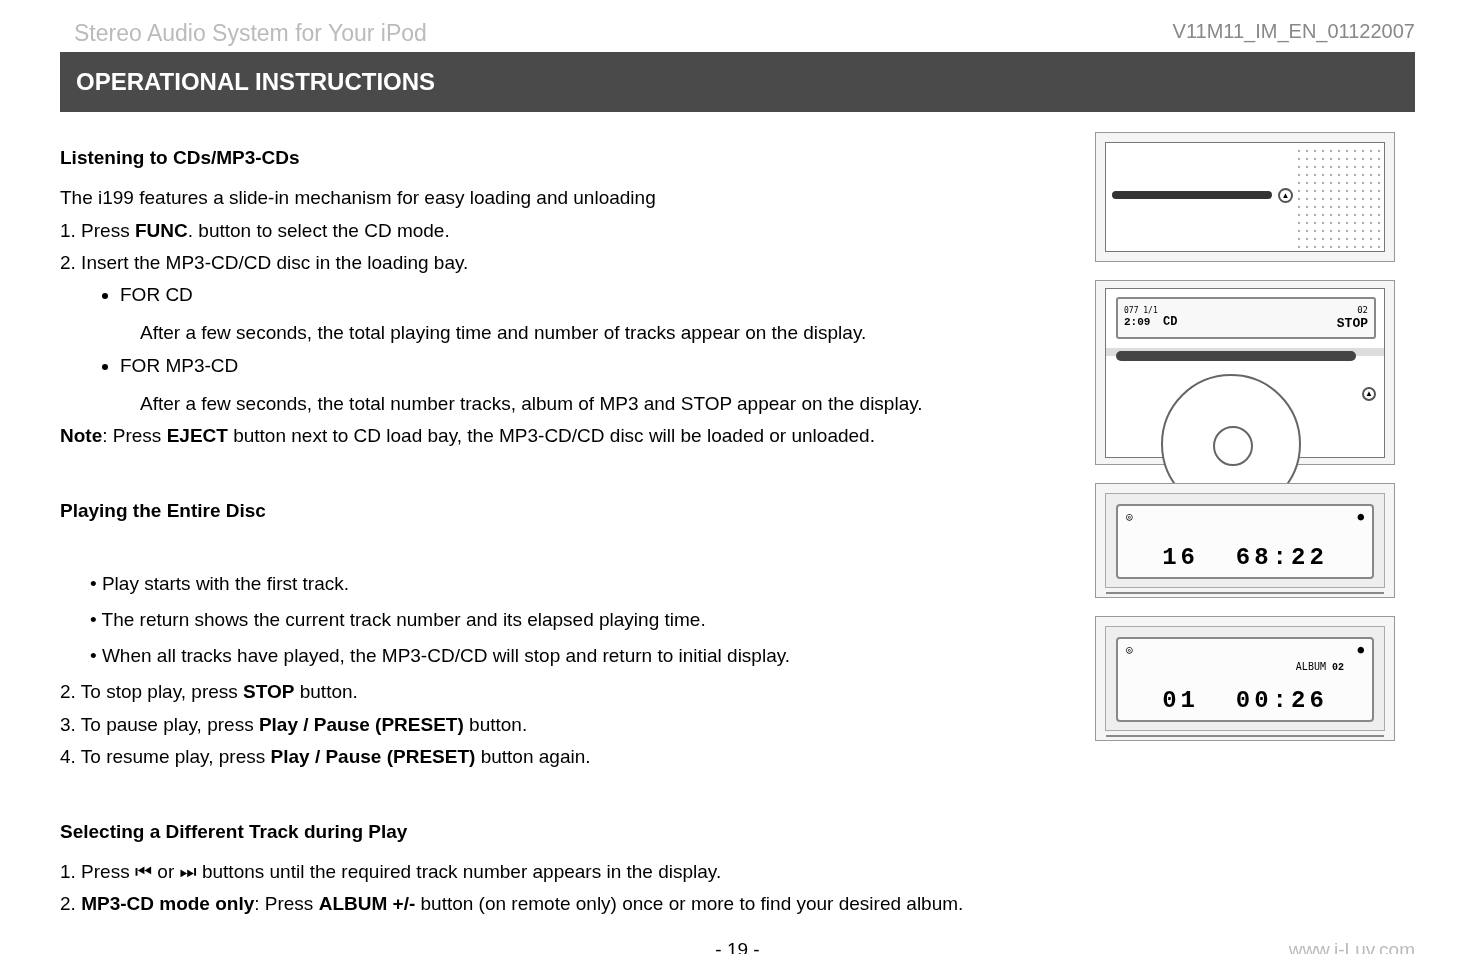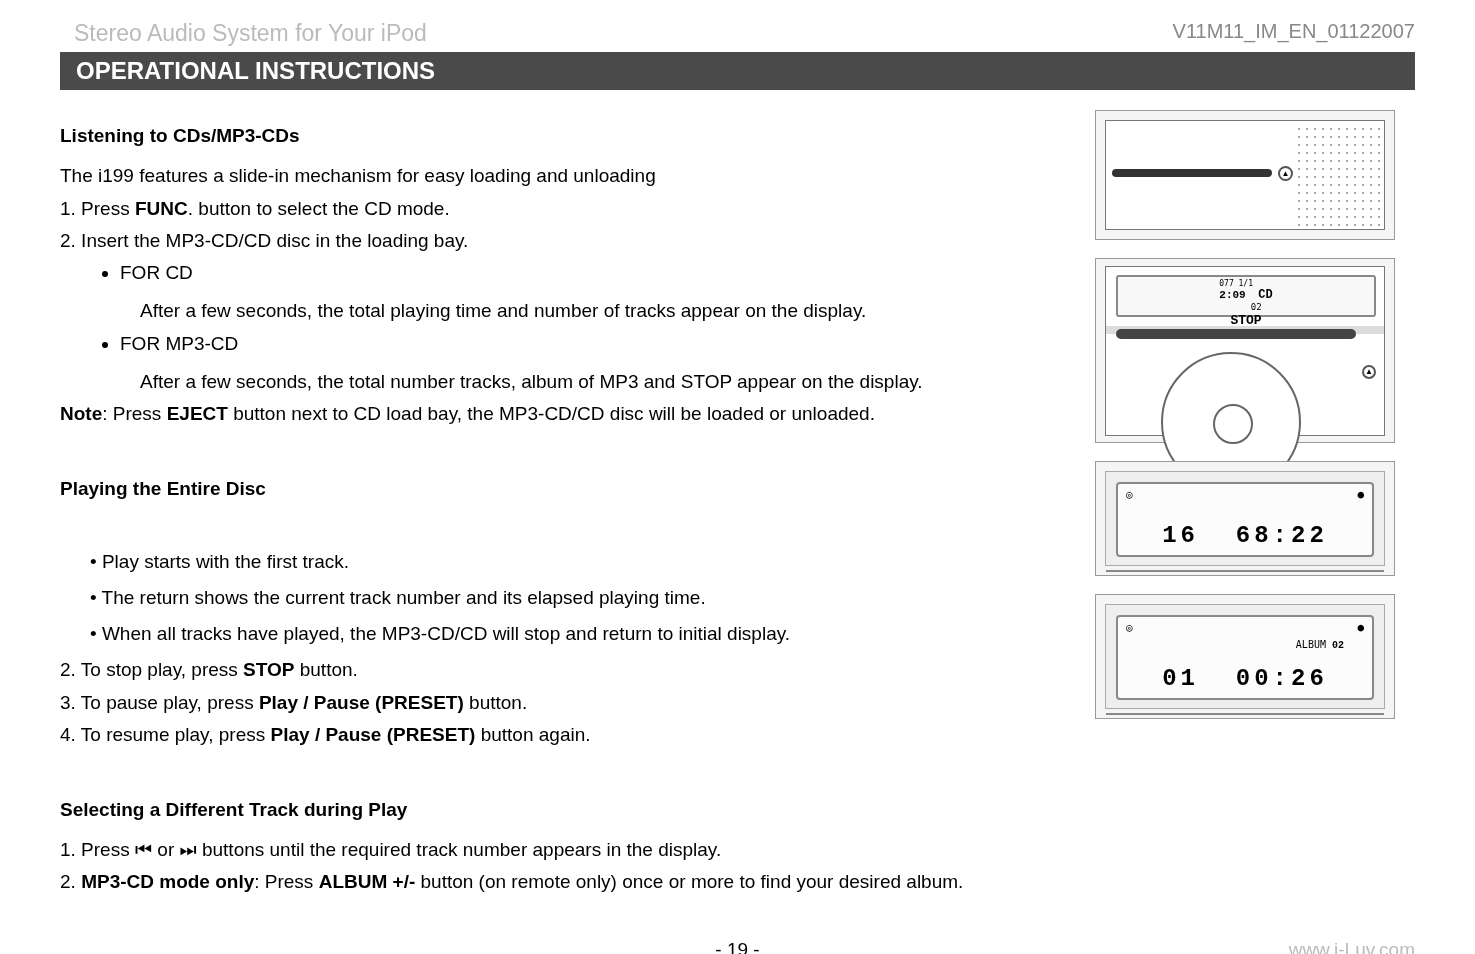--- a/index.html
+++ b/index.html
@@ -27,21 +27,21 @@
     }
     .header-right {
       color: #888;
       font-size: 20px;
     }
     .section-bar {
       background: #4a4a4a;
       color: #fff;
       font-weight: bold;
       font-size: 24px;
-      padding: 5px 16px;
+      padding: 16px 16px;
       margin-bottom: 20px;
     }
     .content-area {
       display: flex;
       gap: 46px;
     }
     .left-col {
       flex: 1;
       font-size: 19px;
       line-height: 1.7;
@@ -168,21 +168,20 @@
       height: 42px;
       border: 2px solid #888;
       border-radius: 3px;
       background: #f8f8f8;
       font-family: monospace;
       font-size: 11px;
       padding: 2px 6px;
       display: flex;
       justify-content: space-between;
       align-items: center;
-      flex-direction: column;
     }
     .d2-lcd-right {
       font-size: 13px;
       text-align: right;
     }
     .d2-disc {
       position: absolute;
       left: 55px;
       top: 85px;
       width: 140px;

